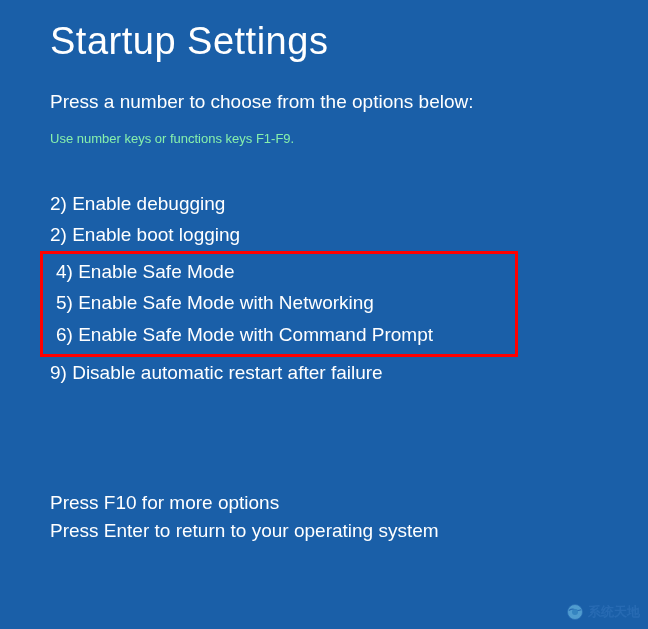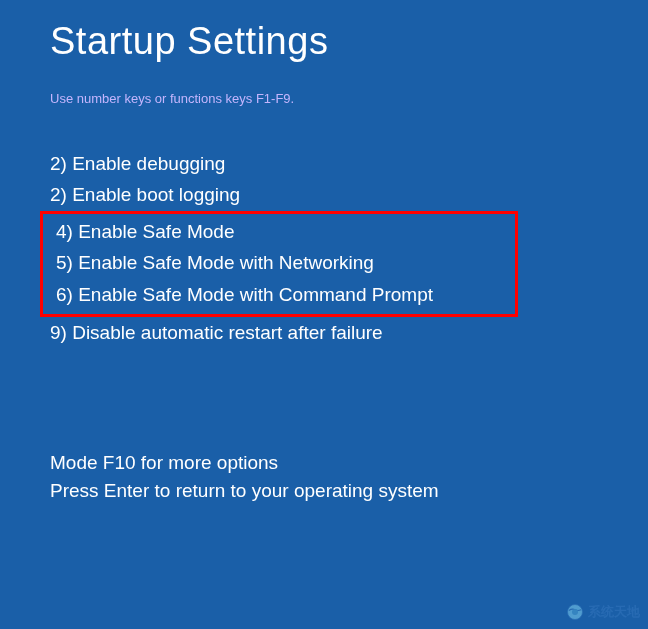--- a/index.html
+++ b/index.html
@@ -26,21 +26,21 @@
       letter-spacing: 0.5px;
     }
     .subtitle {
       font-size: 19px;
       font-weight: 300;
       margin-bottom: 18px;
     }
     .hint {
       font-size: 13px;
       font-weight: 400;
-      color: #c4b5fd;
+      color: #86efac;
       margin-bottom: 42px;
     }
     .options {
       margin-bottom: 100px;
     }
     .option {
       font-size: 19px;
       font-weight: 300;
       line-height: 1.55;
       padding: 1px 0;
@@ -74,35 +74,36 @@
       width: 18px;
       height: 18px;
       flex-shrink: 0;
     }
   </style>
 </head>
 <body>
 
 <div class="container">
   <h1 class="title">Startup Settings</h1>
+  <div class="subtitle">Press a number to choose from the options below:</div>
   <div class="hint">Use number keys or functions keys F1-F9.</div>
 
   <div class="options">
     <div class="option">2) Enable debugging</div>
     <div class="option">2) Enable boot logging</div>
     <div class="highlight-box">
       <div class="option">4) Enable Safe Mode</div>
       <div class="option">5) Enable Safe Mode with Networking</div>
       <div class="option">6) Enable Safe Mode with Command Prompt</div>
     </div>
     <div class="option">9) Disable automatic restart after failure</div>
   </div>
 
   <div class="footer">
-    <div>Mode F10 for more options</div>
+    <div>Press F10 for more options</div>
     <div>Press Enter to return to your operating system</div>
   </div>
 </div>
 
 <div class="watermark">
   <svg class="watermark-icon" viewBox="0 0 24 24">
     <circle cx="12" cy="12" r="10" fill="#5aa7d6" stroke="#2a6db5" stroke-width="1"></circle>
     <path d="M4 10 Q8 7 12 9 Q16 11 20 9" fill="none" stroke="#2a6db5" stroke-width="1.5"></path>
     <circle cx="12" cy="12" r="4" fill="#3a8bc5"></circle>
   </svg>

